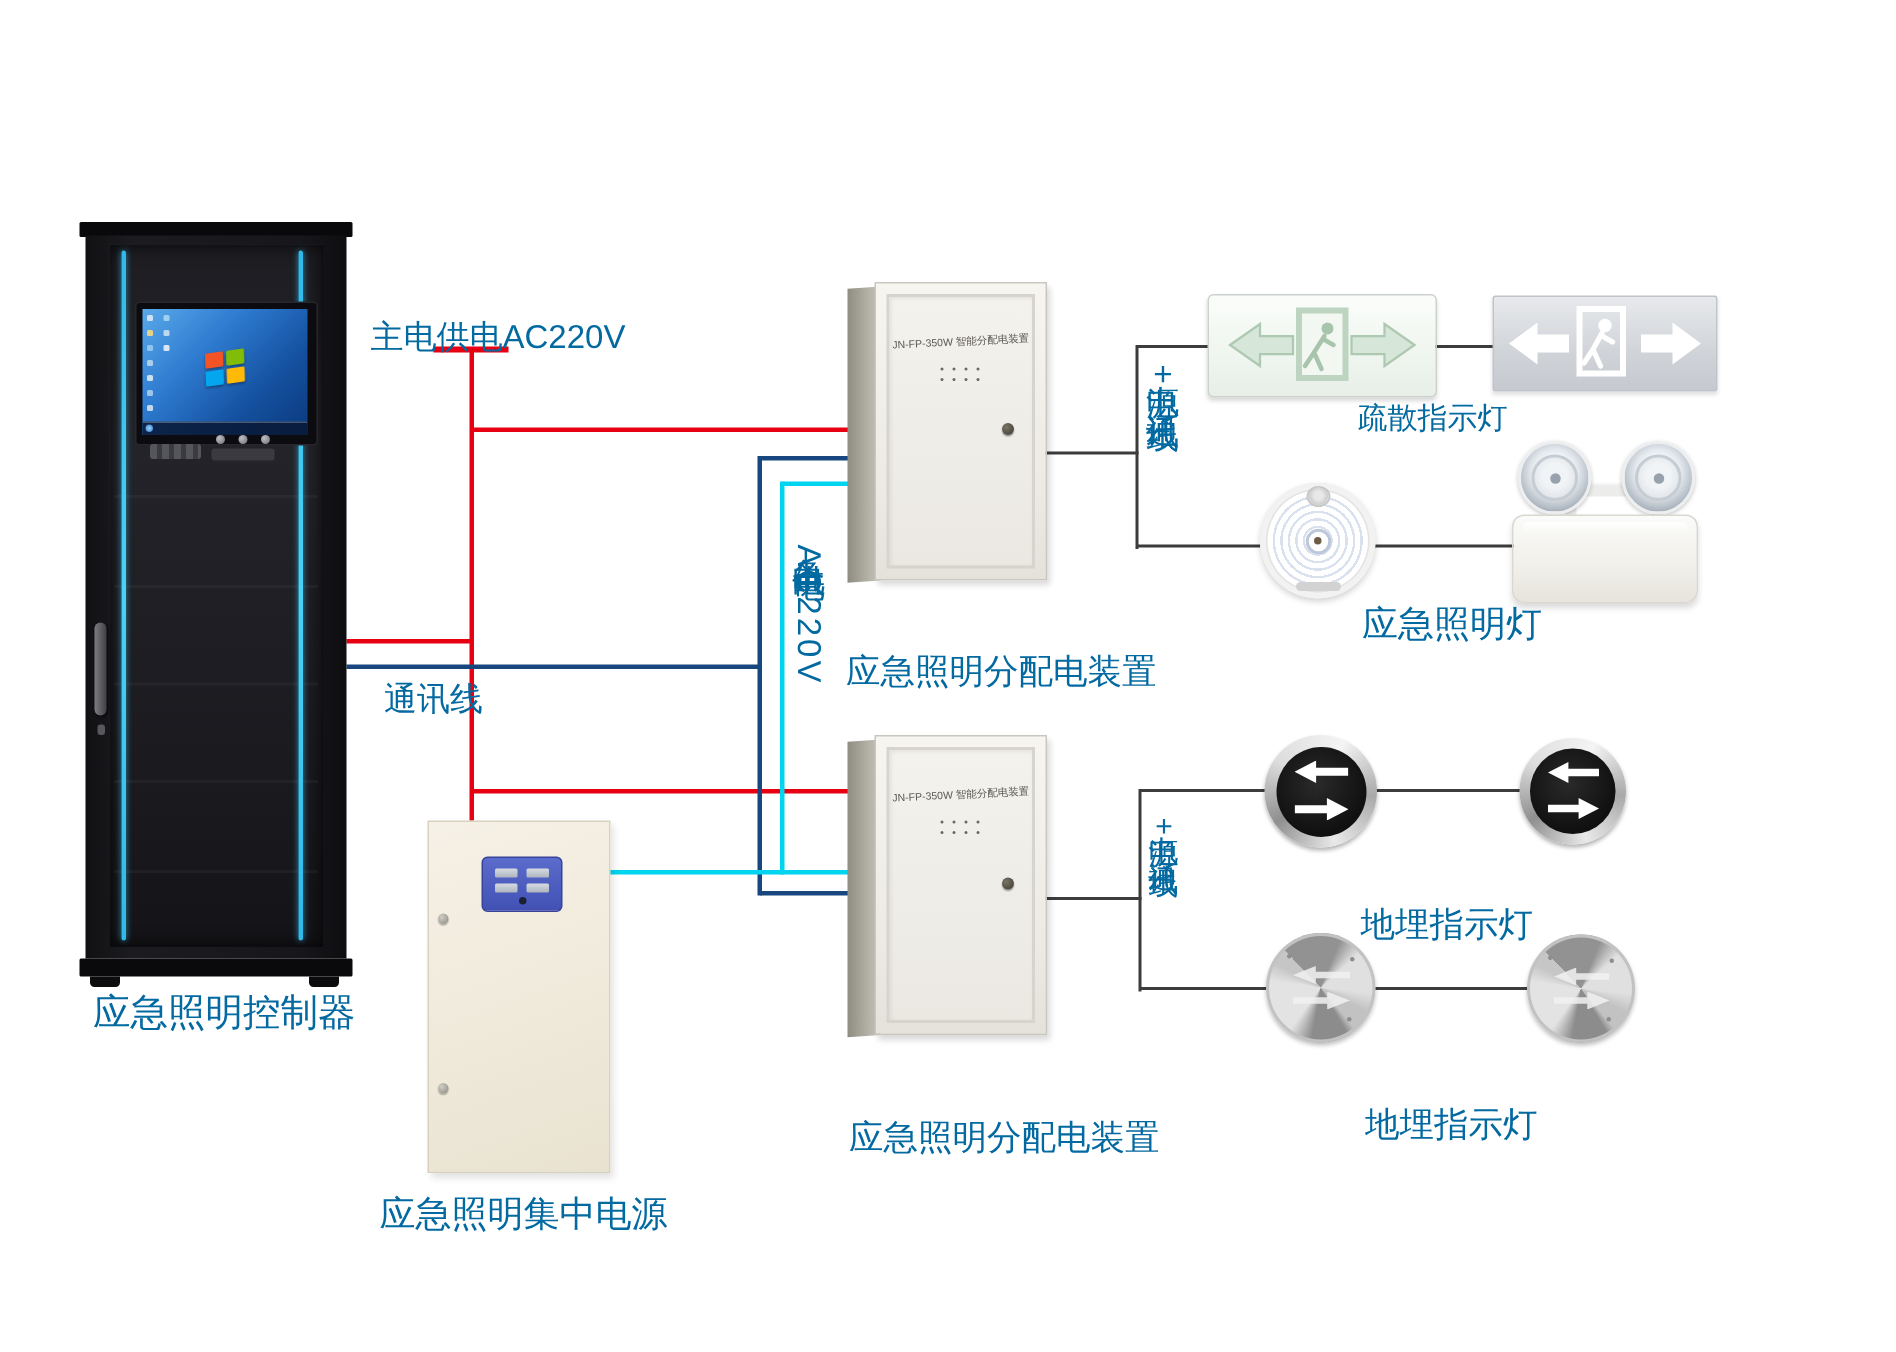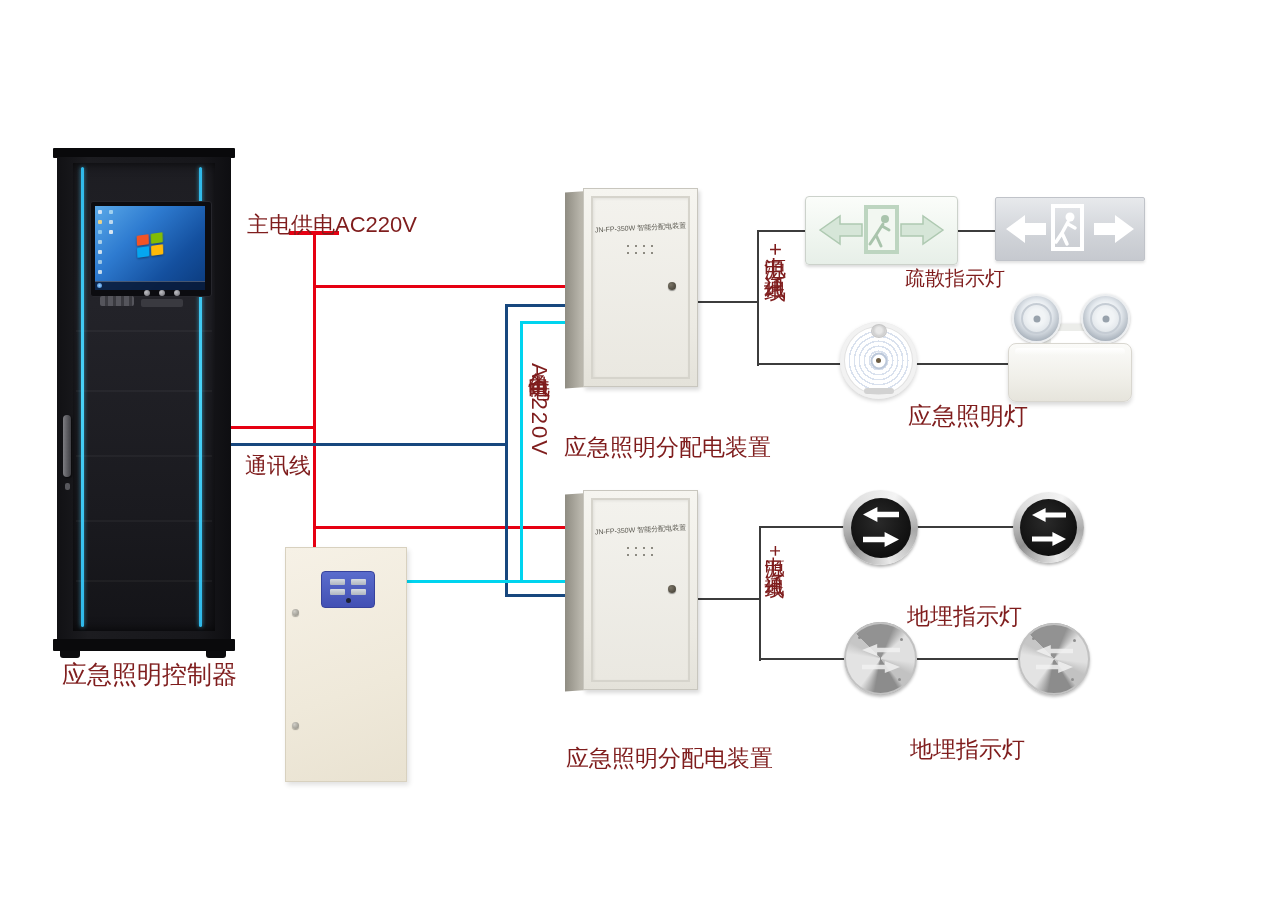--- a/index.html
+++ b/index.html
@@ -1,20 +1,20 @@
 <!DOCTYPE html>
 <html><head>
 <meta charset="utf-8">
 <style>
   html,body{margin:0;padding:0;background:#ffffff;}
   .canvas{position:relative;width:1264px;height:901px;background:#ffffff;overflow:hidden;
           font-family:"Liberation Sans","DejaVu Sans",sans-serif;color:#2e2e2e;}
 
   .abs{position:absolute;}
-  .lbl{position:absolute;white-space:nowrap;color:#7f1d1d;}
+  .lbl{position:absolute;white-space:nowrap;color:#0369a1;}
   .vtext{writing-mode:vertical-rl;text-orientation:mixed;letter-spacing:2px;}
 
   
   .title{position:absolute;left:62px;top:78px;font-family:"DejaVu Serif","Liberation Serif",serif;
          font-weight:900;font-size:38px;letter-spacing:5px;color:#0d0d0d;}
 
   
   .wire{position:absolute;}
 
   
@@ -189,20 +189,21 @@
     <div class="pwr-panel">
       <span class="pwr-seg" style="left:8px;top:7px"></span>
       <span class="pwr-seg" style="left:29px;top:7px"></span>
       <span class="pwr-seg" style="left:8px;top:17px"></span>
       <span class="pwr-seg" style="left:29px;top:17px"></span>
       <span class="pwr-dot"></span>
     </div>
     <span class="abs screw" style="left:6px;top:61px"></span>
     <span class="abs screw" style="left:6px;top:174px"></span>
   </div>
+  <div class="lbl fs24" style="left:253px;top:793px">应急照明集中电源</div>
 
   <div class="distbox" style="left:565px;top:188px;height:199px">
     <div class="db-side"></div>
     <div class="db-front">
       <div class="db-door">
         <div class="db-model">JN-FP-350W 智能分配电装置</div>
         <div class="db-ind">
           <span></span>
             <span></span>
             <span></span>
@@ -293,18 +294,18 @@
   <div class="abs bsilver" style="left:1018px;top:623px;width:72px;height:72px">
     <span class="setch" style="left:18px;top:22px;width:37px;height:12px"></span>
     <span class="setch" style="left:18px;top:38px;width:37px;height:12px;transform:scaleX(-1)"></span>
     <span class="sscrew" style="left:14px;top:14px"></span>
       <span class="sscrew" style="left:55px;top:16px"></span>
       <span class="sscrew" style="left:53px;top:55px"></span>
   </div>
   <div class="lbl fs23" style="left:910px;top:698px">地埋指示灯</div>
 
   <div class="lbl fs22" style="left:247px;top:210px">主电供电AC220V</div>
-  <div class="lbl fs22" style="left:245px;top:451px">通讯线</div>
+  <div class="lbl fs22" style="left:256px;top:451px">通讯线</div>
   <div class="lbl vtext fs22" style="left:524px;top:355px">备电供电AC220V</div>
   <div class="lbl vtext fs22" style="left:760px;top:239px">电源+通讯线</div>
   <div class="lbl vtext fs20" style="left:762px;top:541px">电源+通讯线</div>
 
 </div>
 
 </body></html>

